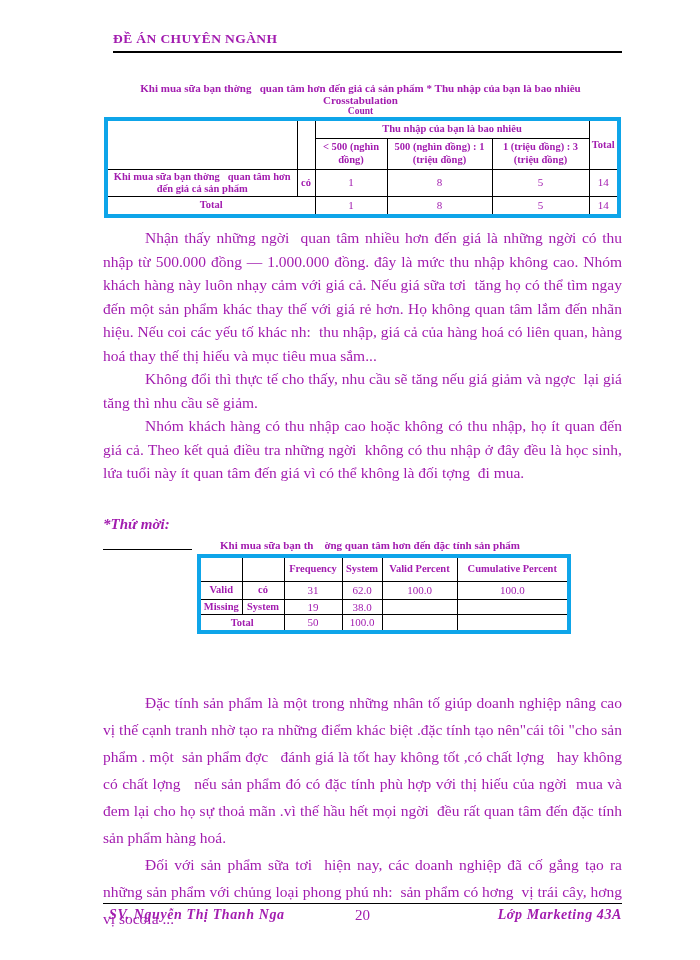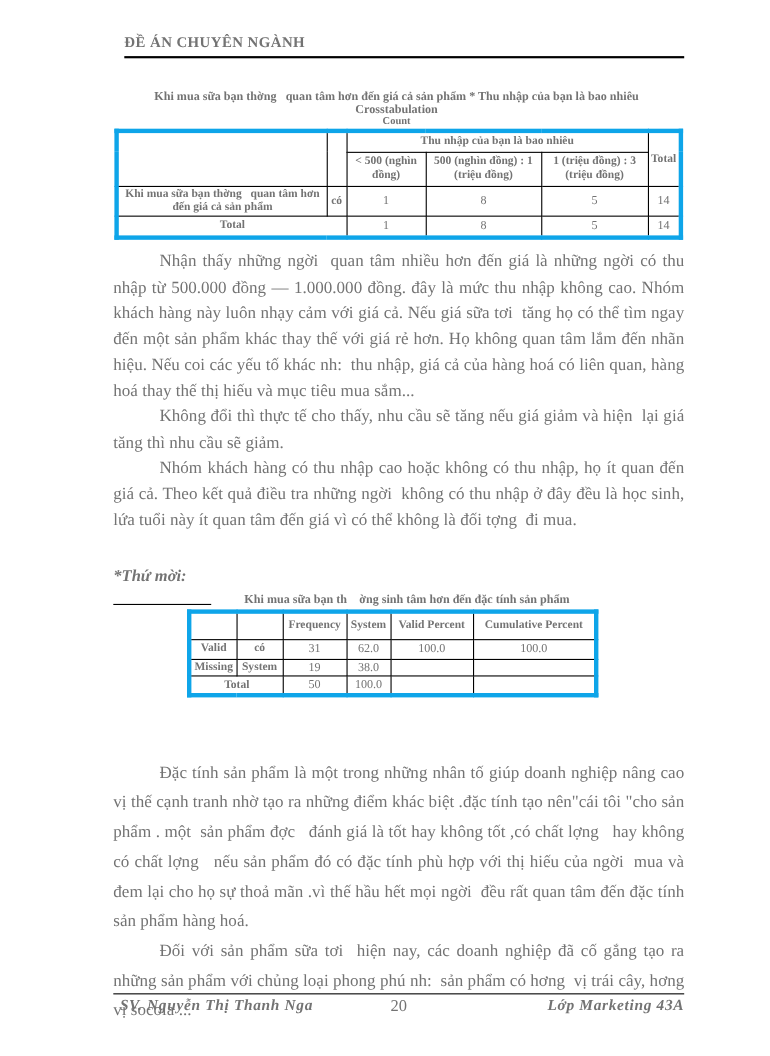--- a/index.html
+++ b/index.html
@@ -1,20 +1,20 @@
 <!DOCTYPE html>
 <html><head>
 <meta charset="utf-8">
 <style>
   * { box-sizing: border-box; margin: 0; padding: 0; }
   html, body { background: #ffffff; }
   body { width: 700px; height: 960px; }
   .page {
     position: relative; width: 641px; height: 960px; background: #fff;
-    font-family: "Liberation Serif", "DejaVu Serif", serif; color: #737373;
+    font-family: "Liberation Serif", "DejaVu Serif", serif; color: #a21caf;
     overflow: hidden;
   }
 
   
   .header {
     position: absolute; left: 113px; top: 31px; width: 509px;
     font-weight: 700; font-size: 13.5px; letter-spacing: 0.4px;
     padding-bottom: 4px; border-bottom: 2px solid #000;
   }
 
@@ -57,21 +57,21 @@
     font-size: 15px; font-style: italic; font-weight: 700;
     border-bottom: 1.6px solid #000; padding-right: 22px; padding-bottom: 16px;
     display: inline-block;
   }
 
   
   .t2-title {
     position: absolute; left: 185px; top: 539px; width: 370px; text-align: center;
     font-weight: 700; font-size: 11px; white-space: pre-wrap;
   }
-  table.freq { position: absolute; left: 170px; top: 554px; width: 370px; }
+  table.freq { position: absolute; left: 197px; top: 554px; width: 370px; }
   .freq tr.r1 { height: 25px; }
   .freq tr.r2 { height: 18px; }
   .freq tr.r3 { height: 15px; }
   .freq tr.r4 { height: 15px; }
 
   
   .footer-rule { position: absolute; left: 103px; top: 903px; width: 519px; border-top: 1.5px solid #000; }
   .footer { position: absolute; left: 103px; top: 907px; width: 519px; height: 20px; }
   .footer .author {
     position: absolute; left: 6px; top: 0; font-style: italic; font-weight: 700;
@@ -130,27 +130,27 @@
       <td class="num">1</td>
       <td class="num">8</td>
       <td class="num">5</td>
       <td class="num">14</td>
     </tr>
   </tbody>
     </table>
 
   <div class="para-block-1">
     <p>Nhận thấy những ngời  quan tâm nhiều hơn đến giá là những ngời có thu nhập từ 500.000 đồng — 1.000.000 đồng. đây là mức thu nhập không cao. Nhóm khách hàng này luôn nhạy cảm với giá cả. Nếu giá sữa tơi  tăng họ có thể tìm ngay đến một sản phẩm khác thay thế với giá rẻ hơn. Họ không quan tâm lắm đến nhãn hiệu. Nếu coi các yếu tố khác nh:  thu nhập, giá cả của hàng hoá có liên quan, hàng hoá thay thế thị hiếu và mục tiêu mua sắm...</p>
-    <p>Không đổi thì thực tế cho thấy, nhu cầu sẽ tăng nếu giá giảm và hiện  lại giá tăng thì nhu cầu sẽ giảm.</p>
+    <p>Không đổi thì thực tế cho thấy, nhu cầu sẽ tăng nếu giá giảm và ngợc  lại giá tăng thì nhu cầu sẽ giảm.</p>
     <p>Nhóm khách hàng có thu nhập cao hoặc không có thu nhập, họ ít quan đến giá cả. Theo kết quả điều tra những ngời  không có thu nhập ở đây đều là học sinh, lứa tuổi này ít quan tâm đến giá vì có thể không là đối tợng  đi mua.</p>
   </div>
 
   <div class="section-heading">*Thứ mời:</div>
 
-  <div class="t2-title">Khi mua sữa bạn th    ờng sinh tâm hơn đến đặc tính sản phẩm</div>
+  <div class="t2-title">Khi mua sữa bạn th    ờng quan tâm hơn đến đặc tính sản phẩm</div>
 
   <table class="doc-table freq">
     <colgroup>
       <col style="width:43px">
         <col style="width:42px">
         <col style="width:58px">
       <col style="width:40px">
         <col style="width:75px">
         <col style="width:112px">
     </colgroup>

